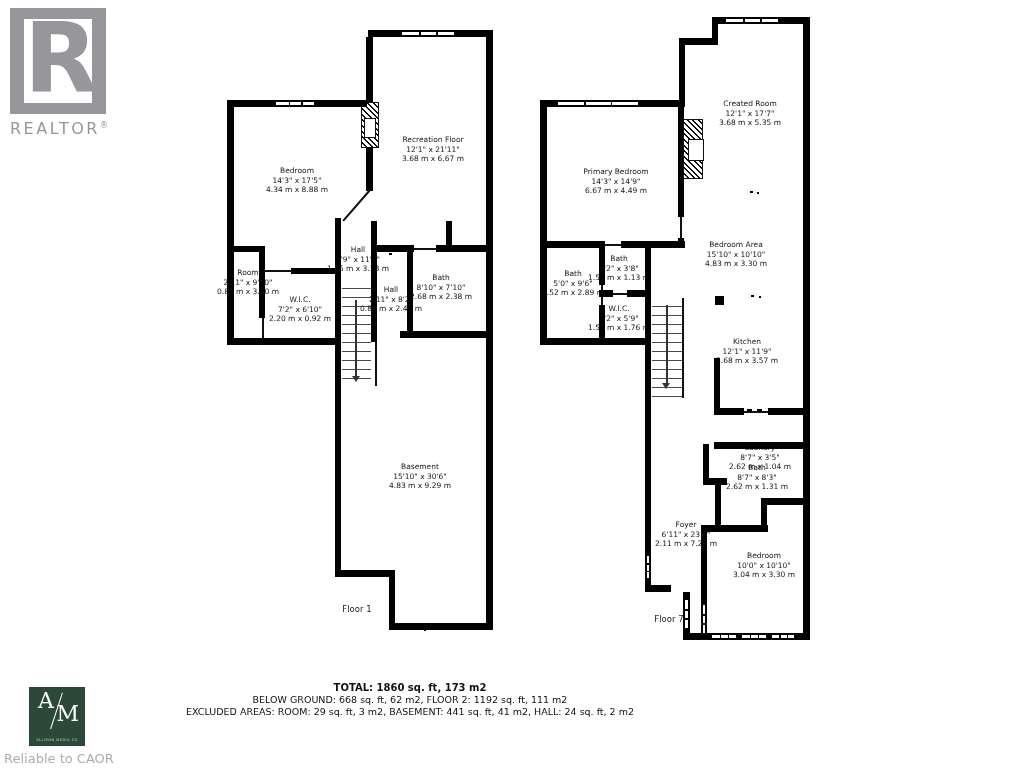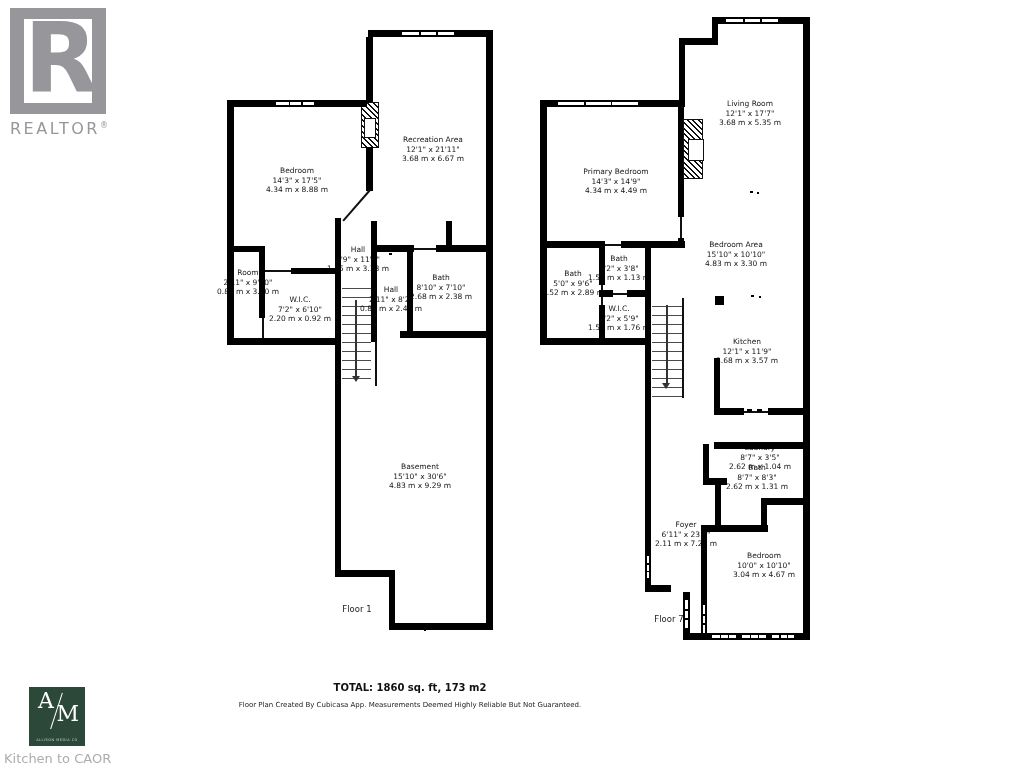--- a/index.html
+++ b/index.html
@@ -110,21 +110,21 @@
     <div class="dot" style="left:389px;top:253px;width:3px;height:2px"></div>
     <div class="dot" style="left:452px;top:250px;width:2px;height:2px"></div>
     <div class="dot" style="left:424px;top:629px;width:2px;height:2px"></div>
 
     <div class="room-label" style="left:297px;top:166px">
       <div>Bedroom</div>
         <div>14'3" x 17'5"</div>
         <div>4.34 m x 8.88 m</div>
     </div>
     <div class="room-label" style="left:433px;top:135px">
-      <div>Recreation Area</div>
+      <div>Recreation Floor</div>
         <div>12'1" x 21'11"</div>
         <div>3.68 m x 6.67 m</div>
     </div>
     <div class="room-label" style="left:358px;top:245px">
       <div>Hall</div>
         <div>3'9" x 11'1"</div>
         <div>1.15 m x 3.38 m</div>
     </div>
     <div class="room-label" style="left:248px;top:268px">
       <div>Room</div>
@@ -224,24 +224,24 @@
 
     <div class="post" style="left:715px;top:296px;width:9px;height:9px"></div>
     <div class="dot" style="left:750px;top:191px;width:3px;height:2px"></div>
     <div class="dot" style="left:757px;top:192px;width:2px;height:2px"></div>
     <div class="dot" style="left:751px;top:295px;width:3px;height:2px"></div>
     <div class="dot" style="left:759px;top:296px;width:2px;height:2px"></div>
 
     <div class="room-label" style="left:616px;top:167px">
       <div>Primary Bedroom</div>
         <div>14'3" x 14'9"</div>
-        <div>4.34 m x 4.49 m</div>
+        <div>6.67 m x 4.49 m</div>
     </div>
     <div class="room-label" style="left:750px;top:99px">
-      <div>Living Room</div>
+      <div>Created Room</div>
         <div>12'1" x 17'7"</div>
         <div>3.68 m x 5.35 m</div>
     </div>
     <div class="room-label" style="left:736px;top:240px">
       <div>Bedroom Area</div>
         <div>15'10" x 10'10"</div>
         <div>4.83 m x 3.30 m</div>
     </div>
     <div class="room-label" style="left:619px;top:254px">
       <div>Bath</div>
@@ -274,31 +274,32 @@
         <div>2.62 m x 1.31 m</div>
     </div>
     <div class="room-label" style="left:686px;top:520px">
       <div>Foyer</div>
         <div>6'11" x 23'9"</div>
         <div>2.11 m x 7.23 m</div>
     </div>
     <div class="room-label" style="left:764px;top:551px">
       <div>Bedroom</div>
         <div>10'0" x 10'10"</div>
-        <div>3.04 m x 4.67 m</div>
+        <div>3.04 m x 3.30 m</div>
     </div>
     <div class="floor-tag" style="left:669px;top:614px">Floor 7</div>
   </div>
 
   <div class="summary">
     <div class="s-total">TOTAL: 1860 sq. ft, 173 m2</div>
-    <div class="s-disc">Floor Plan Created By Cubicasa App. Measurements Deemed Highly Reliable But Not Guaranteed.</div>
+    <div class="s-line">BELOW GROUND: 668 sq. ft, 62 m2, FLOOR 2: 1192 sq. ft, 111 m2</div>
+    <div class="s-line">EXCLUDED AREAS: ROOM: 29 sq. ft, 3 m2, BASEMENT: 441 sq. ft, 41 m2, HALL: 24 sq. ft, 2 m2</div>
   </div>
 
   <div class="am-box">
     <span class="am-a">A</span>
     <span class="am-slash"></span>
     <span class="am-m">M</span>
     <div class="am-sub">ALLISON MEDIA CO</div>
   </div>
-  <div class="licensed">Kitchen to CAOR</div>
+  <div class="licensed">Reliable to CAOR</div>
 
 </div>
 
 </body></html>

